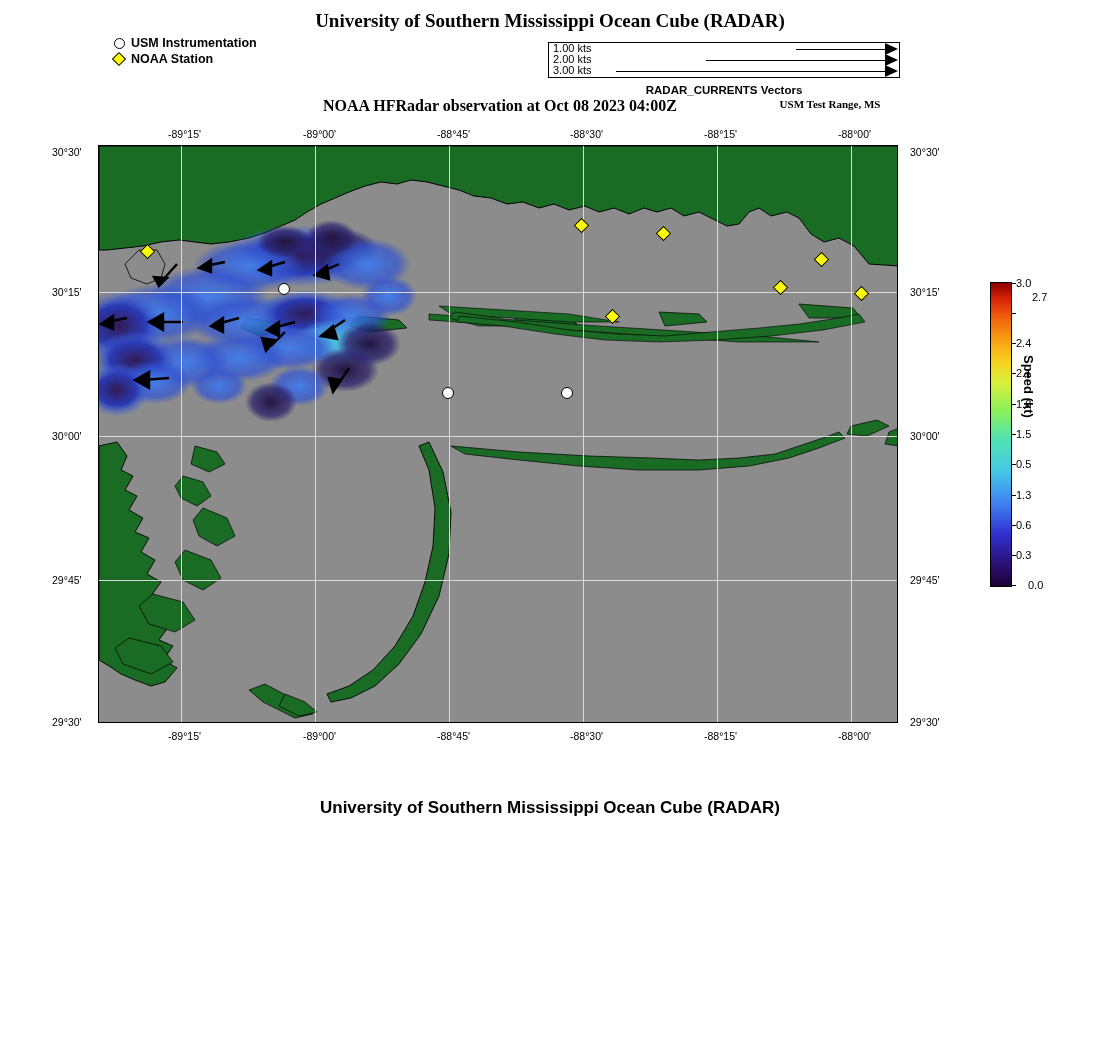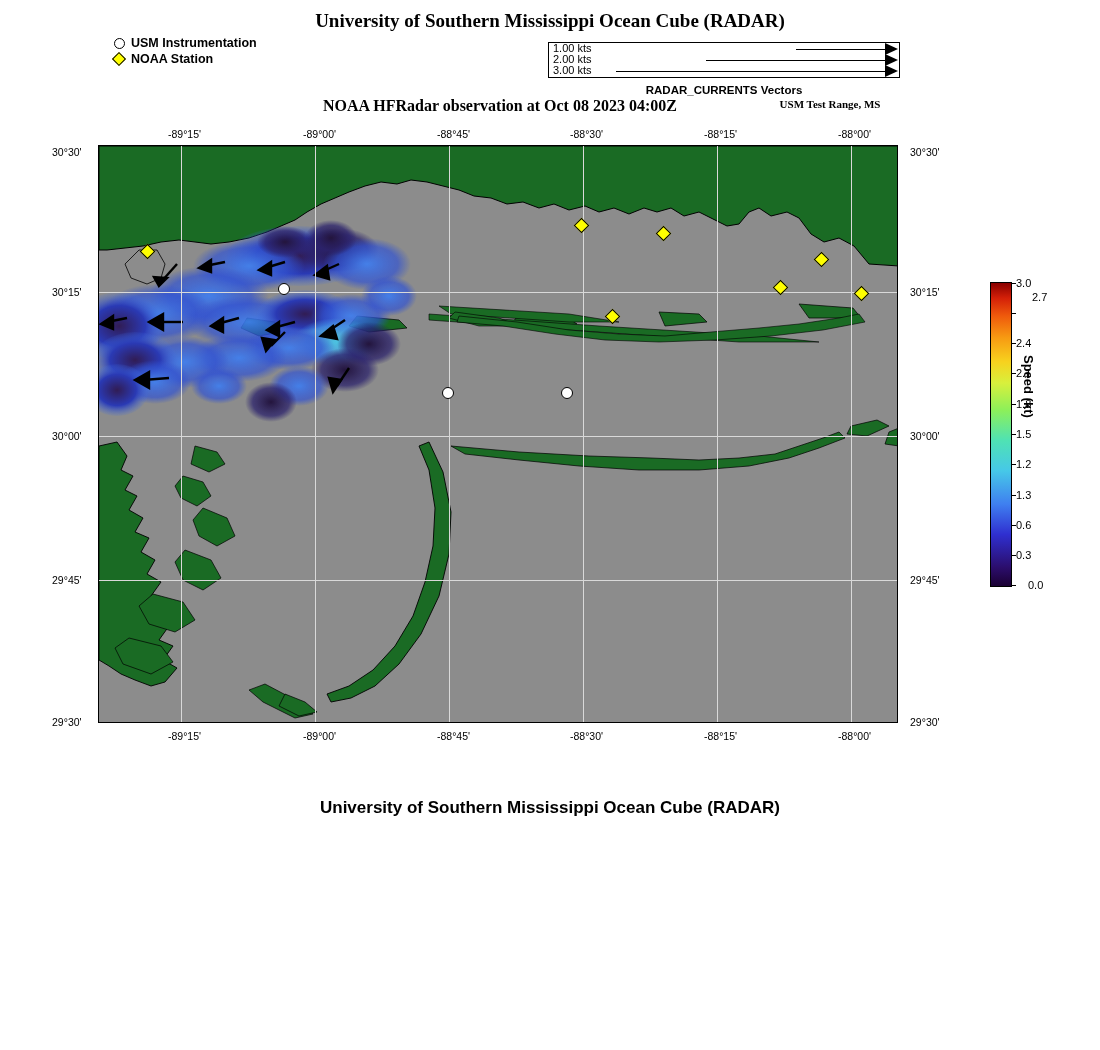--- a/index.html
+++ b/index.html
@@ -472,21 +472,21 @@
 <div class="cb-tick" style="top:292px;margin-left:16px;">2.7</div>
 <div class="cb-mark" style="top:343px;"></div>
 <div class="cb-tick" style="top:338px;">2.4</div>
 <div class="cb-mark" style="top:373px;"></div>
 <div class="cb-tick" style="top:368px;">2.1</div>
 <div class="cb-mark" style="top:404px;"></div>
 <div class="cb-tick" style="top:399px;">1.8</div>
 <div class="cb-mark" style="top:434px;"></div>
 <div class="cb-tick" style="top:429px;">1.5</div>
 <div class="cb-mark" style="top:464px;"></div>
-<div class="cb-tick" style="top:459px;">1.2</div>
+<div class="cb-tick" style="top:459px;">0.5</div>
 <div class="cb-mark" style="top:495px;"></div>
 <div class="cb-tick" style="top:490px;">1.3</div>
 <div class="cb-mark" style="top:525px;"></div>
 <div class="cb-tick" style="top:520px;">0.6</div>
 <div class="cb-mark" style="top:555px;"></div>
 <div class="cb-tick" style="top:550px;">0.3</div>
 <div class="cb-mark" style="top:585px;"></div>
 <div class="cb-tick" style="top:580px;padding-left:12px;">0.0</div>
 <div id="colorbar-title">Speed (kt)</div>
 

